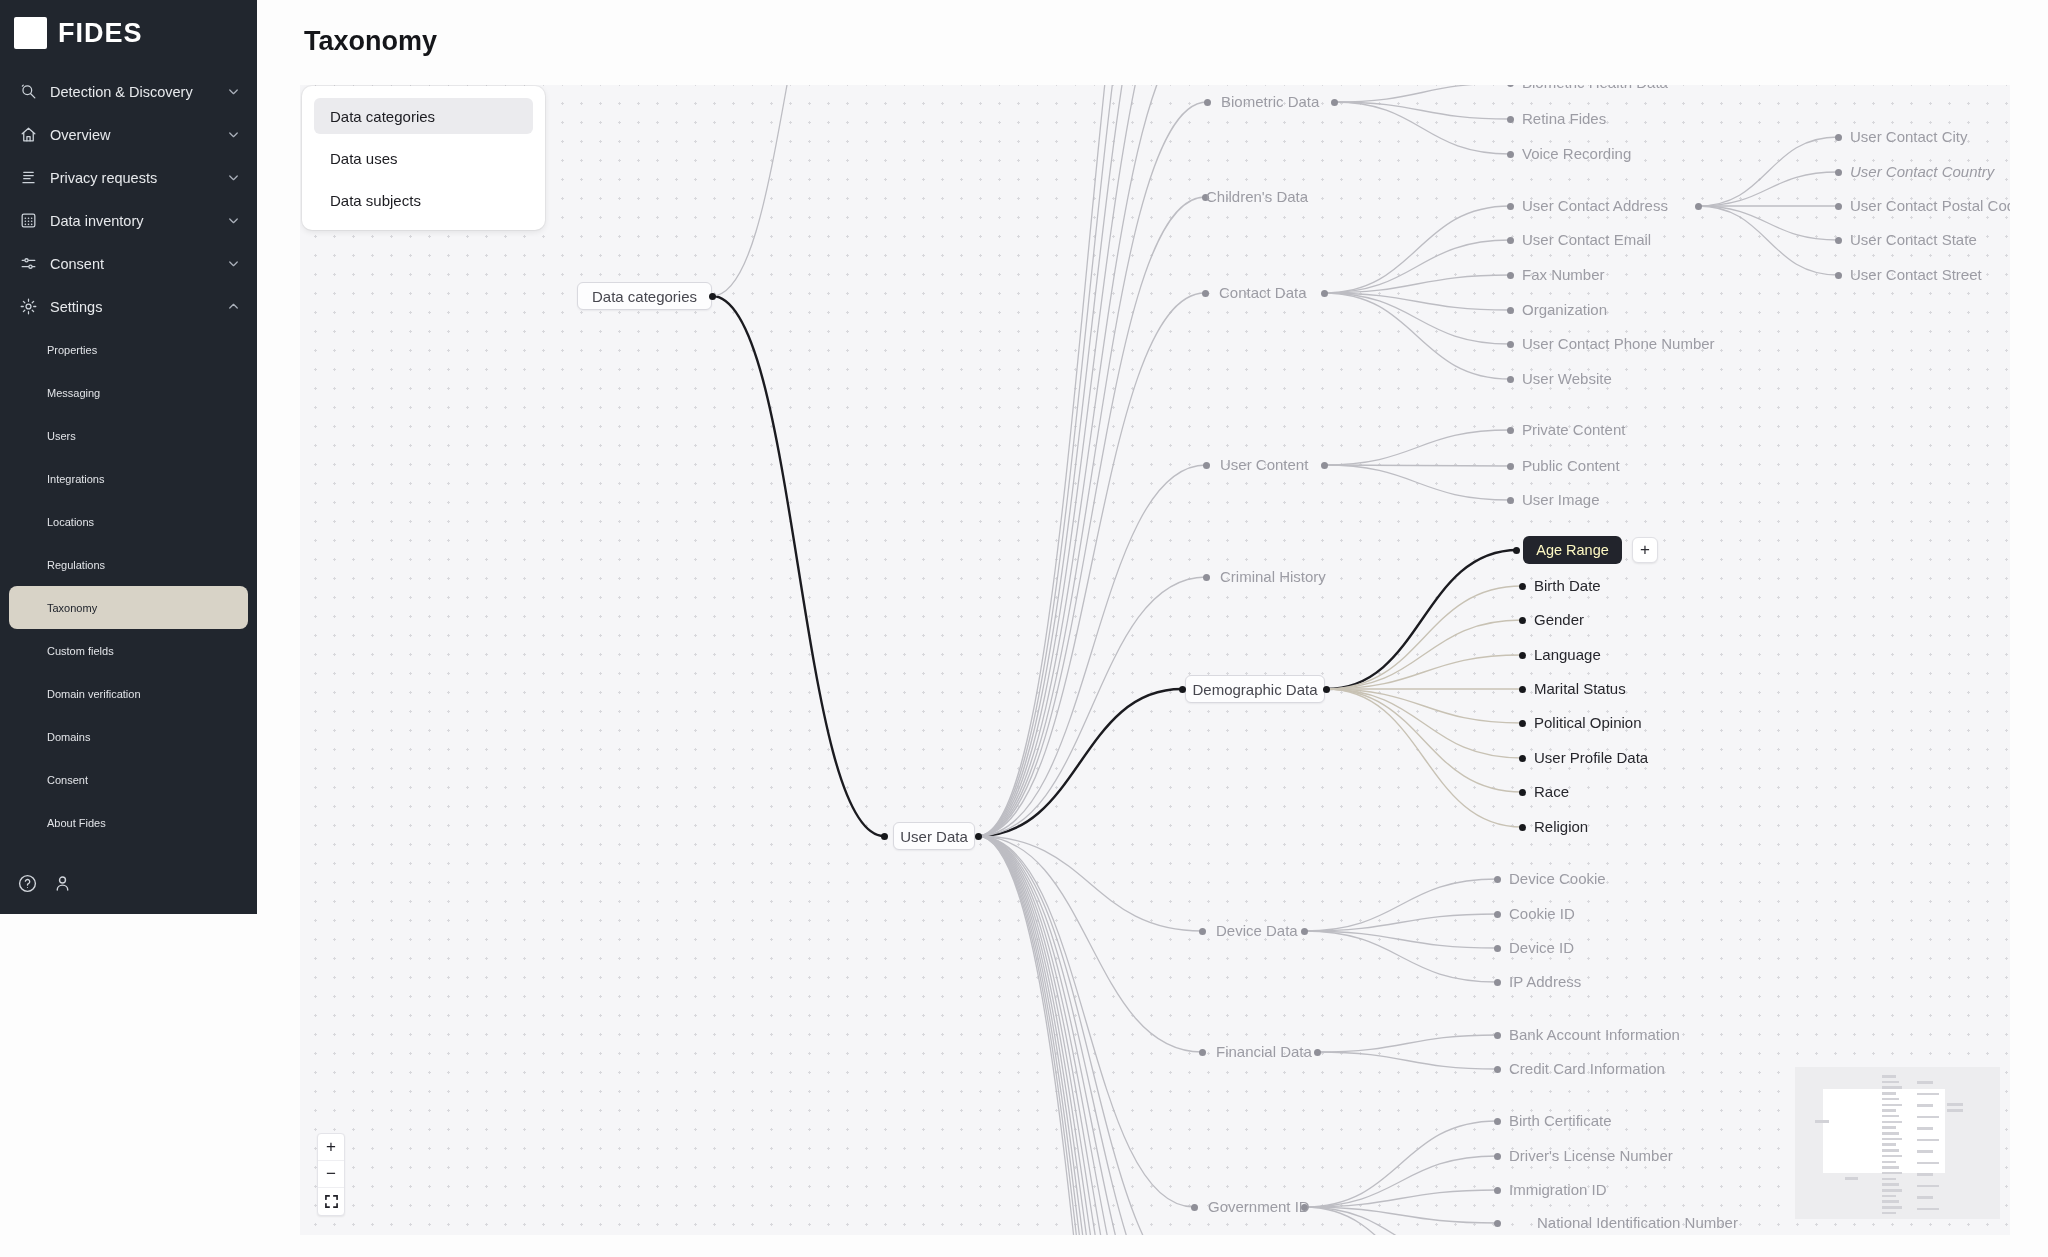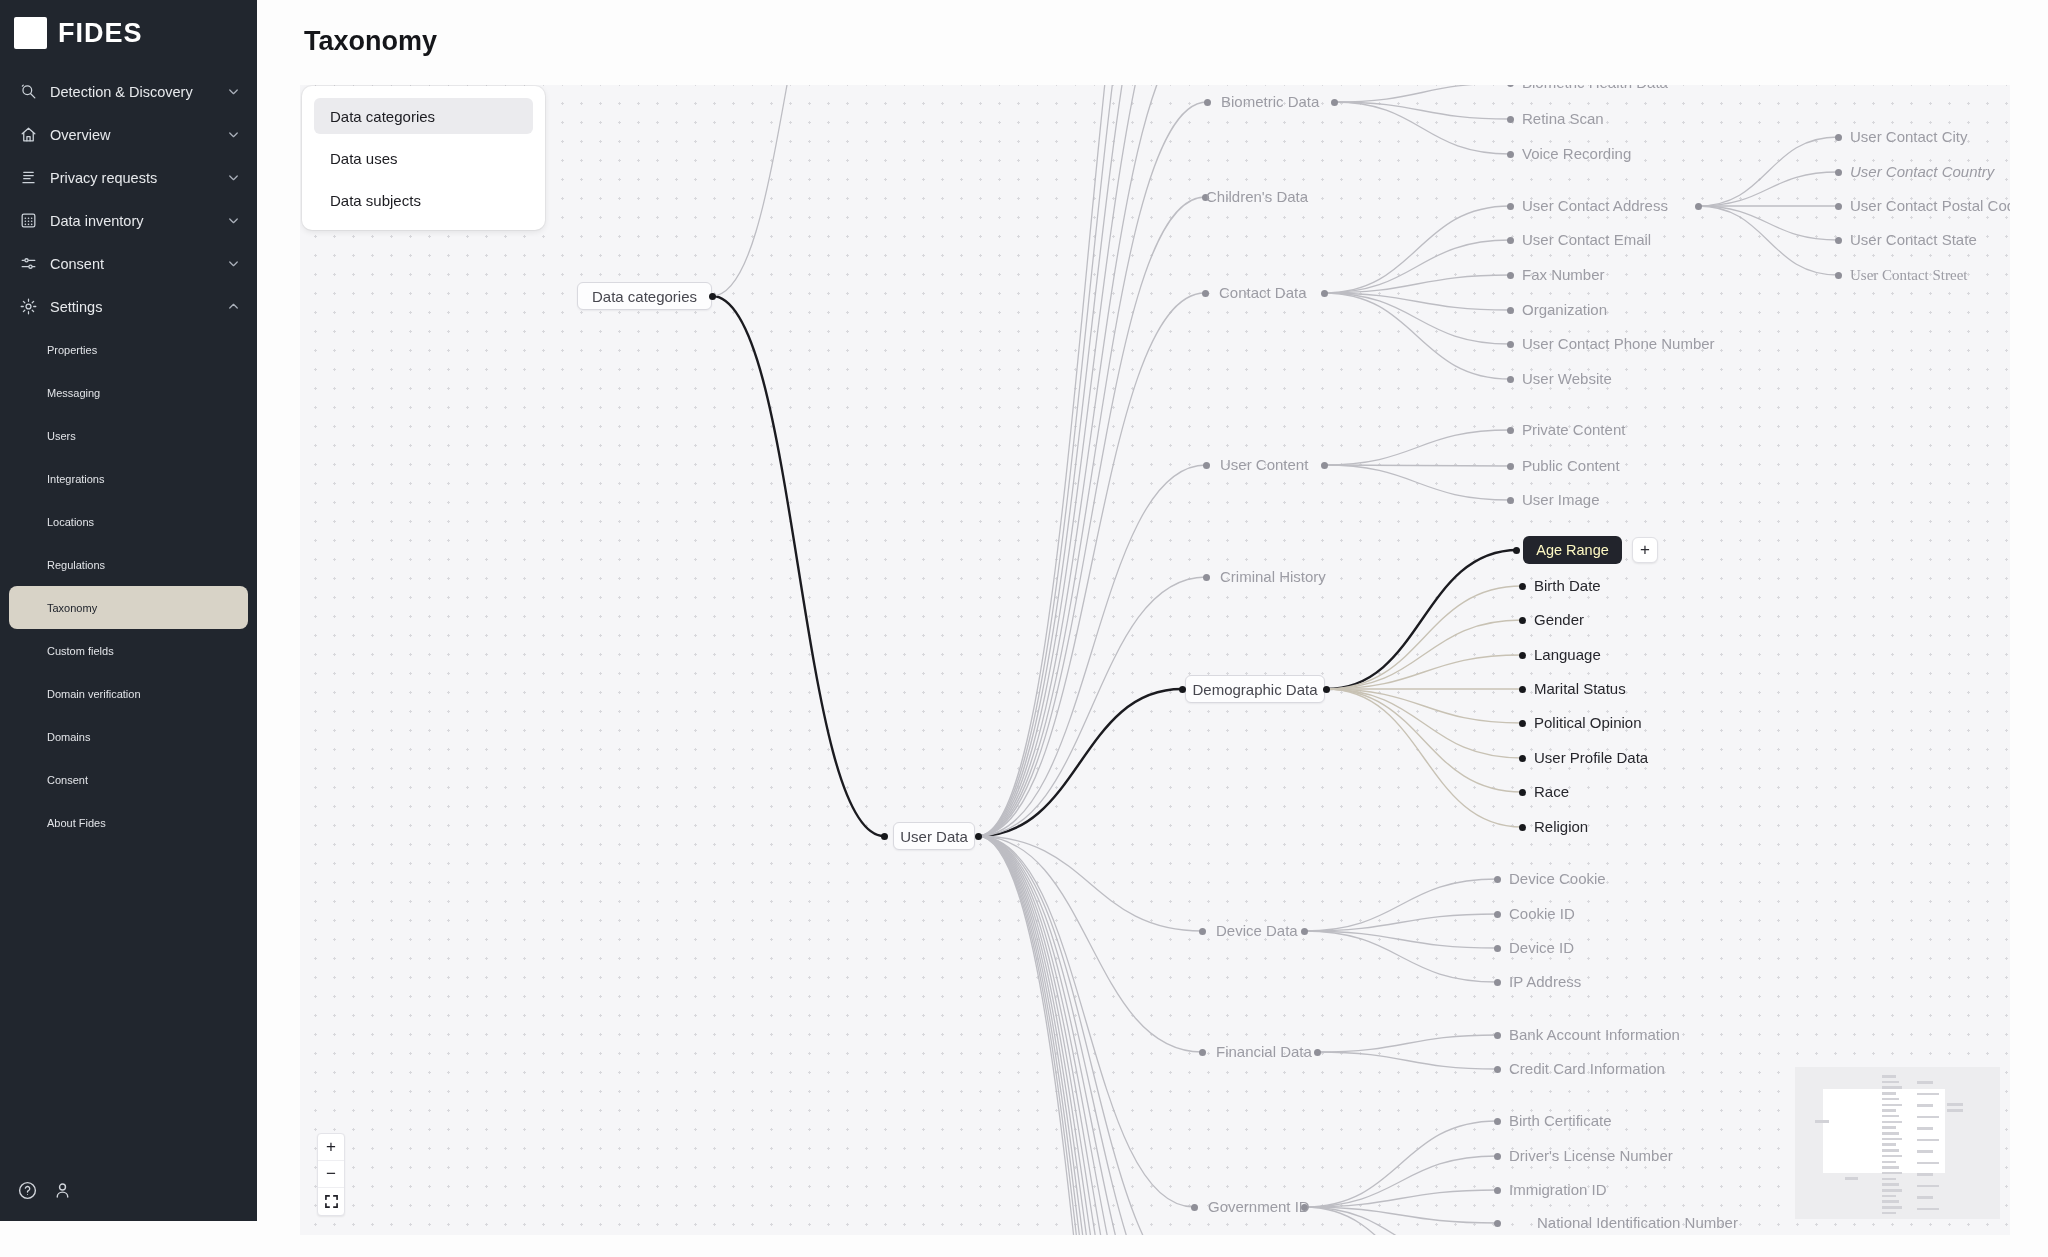--- a/index.html
+++ b/index.html
@@ -1,20 +1,20 @@
 <!DOCTYPE html>
 <html><head>
 <meta charset="utf-8">
 <style>
   * { box-sizing: border-box; margin: 0; padding: 0; }
   html,body { width:2048px; height:1257px; overflow:hidden; }
   body { font-family:"Liberation Sans", sans-serif; background:#fdfdfd; position:relative; }
 
   
-  .sidebar { position:absolute; left:0; top:0; width:257px; height:1221px; background:#21262e; z-index:10; }
+  .sidebar { position:absolute; left:0; top:0; width:257px; height:914px; background:#21262e; z-index:10; }
   .logo-row { display:flex; align-items:center; padding:14px 0 0 14px; height:52px; }
   .logo-mark { width:33px; height:32px; background:#ffffff; border-radius:2px; }
   .logo-text { color:#ffffff; font-size:27px; font-weight:700; letter-spacing:1px; margin-left:11px; }
   .nav { margin-top:18px; }
   .nav-item { display:flex; align-items:center; height:43px; padding:0 16px 0 19px; color:#e7e9ec; font-size:14.5px; cursor:pointer; }
   .nav-icon { width:19px; height:19px; margin-right:12px; display:flex; align-items:center; justify-content:center; }
   .nav-icon svg { width:19px; height:19px; stroke:#ccd2d9; fill:none; stroke-width:1.6; stroke-linecap:round; stroke-linejoin:round; }
   .nav-chevron { margin-left:auto; display:flex; }
   .nav-chevron svg { width:15px; height:15px; stroke:#aab0ba; fill:none; stroke-width:2; stroke-linecap:round; stroke-linejoin:round; }
   .submenu { }
@@ -290,21 +290,21 @@
         <div class="t-label" style="left: 916px; top: 836px;">Device Data</div>
         <div class="t-dot" style="left: 898.5px; top: 963.5px;"></div>
         <div class="t-dot" style="left: 1013.5px; top: 963.5px;"></div>
         <div class="t-label" style="left: 916px; top: 957px;">Financial Data</div>
         <div class="t-dot" style="left: 890.5px; top: 1118.5px;"></div>
         <div class="t-dot" style="left: 1000.5px; top: 1118.5px;"></div>
         <div class="t-label" style="left: 908px; top: 1112px;">Government ID</div>
         <div class="t-dot" style="left: 1206.5px; top: -5.5px;"></div>
         <div class="t-label" style="left: 1222px; top: -12px;">Biometric Health Data</div>
         <div class="t-dot" style="left: 1206.5px; top: 30.5px;"></div>
-        <div class="t-label" style="left: 1222px; top: 24px;">Retina Scan</div>
+        <div class="t-label" style="left: 1222px; top: 24px;">Retina Fides</div>
         <div class="t-dot" style="left: 1206.5px; top: 65.5px;"></div>
         <div class="t-label" style="left: 1222px; top: 59px;">Voice Recording</div>
         <div class="t-dot" style="left: 1206.5px; top: 117.5px;"></div>
         <div class="t-dot" style="left: 1394.5px; top: 117.5px;"></div>
         <div class="t-label" style="left: 1222px; top: 111px;">User Contact Address</div>
         <div class="t-dot" style="left: 1206.5px; top: 151.5px;"></div>
         <div class="t-label" style="left: 1222px; top: 145px;">User Contact Email</div>
         <div class="t-dot" style="left: 1206.5px; top: 186.5px;"></div>
         <div class="t-label" style="left: 1222px; top: 180px;">Fax Number</div>
         <div class="t-dot" style="left: 1206.5px; top: 221.5px;"></div>
@@ -321,21 +321,21 @@
         <div class="t-label" style="left: 1222px; top: 405px;">User Image</div>
         <div class="t-dot" style="left: 1534.5px; top: 48.5px;"></div>
         <div class="t-label" style="left: 1550px; top: 42px;">User Contact City</div>
         <div class="t-dot" style="left: 1534.5px; top: 83.5px;"></div>
         <div class="t-label" style="left: 1550px; top: 77px; font-style: italic;">User Contact Country</div>
         <div class="t-dot" style="left: 1534.5px; top: 117.5px;"></div>
         <div class="t-label" style="left: 1550px; top: 111px;">User Contact Postal Code</div>
         <div class="t-dot" style="left: 1534.5px; top: 151.5px;"></div>
         <div class="t-label" style="left: 1550px; top: 145px;">User Contact State</div>
         <div class="t-dot" style="left: 1534.5px; top: 186.5px;"></div>
-        <div class="t-label" style="left: 1550px; top: 180px; font-family: Liberation Serif, serif;">User Contact Street</div>
+        <div class="t-label" style="left: 1550px; top: 180px;">User Contact Street</div>
         <div class="t-dot dark" style="left: 1212.5px; top: 461.5px;"></div>
         <div class="t-pill" style="left: 1223px; top: 451px; width: 99px; height: 28px;">Age Range</div>
         <div class="t-plus" style="left: 1332px; top: 452px;">+</div>
         <div class="t-dot dark" style="left: 1218.5px; top: 497.5px;"></div>
         <div class="t-label dark" style="left: 1234px; top: 491px;">Birth Date</div>
         <div class="t-dot dark" style="left: 1218.5px; top: 531.5px;"></div>
         <div class="t-label dark" style="left: 1234px; top: 525px;">Gender</div>
         <div class="t-dot dark" style="left: 1218.5px; top: 566.5px;"></div>
         <div class="t-label dark" style="left: 1234px; top: 560px;">Language</div>
         <div class="t-dot dark" style="left: 1218.5px; top: 600.5px;"></div>

